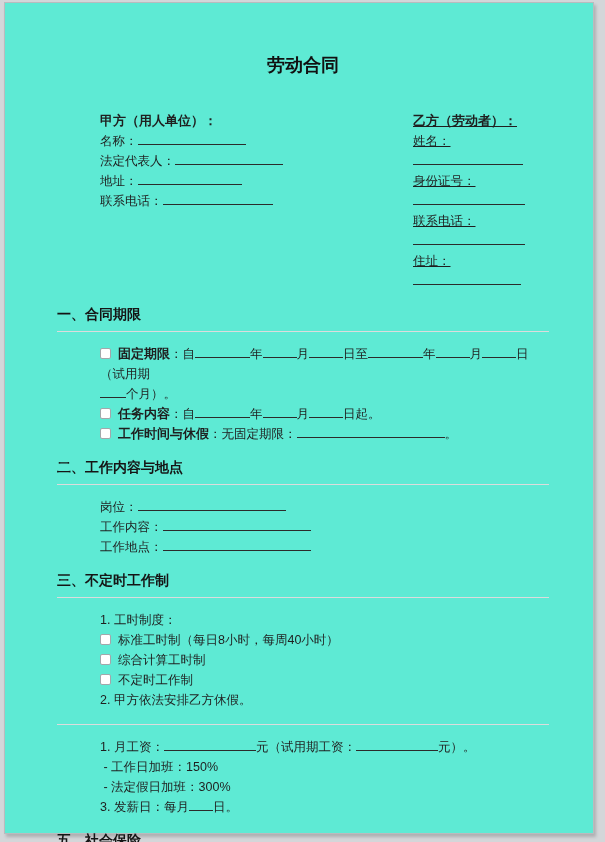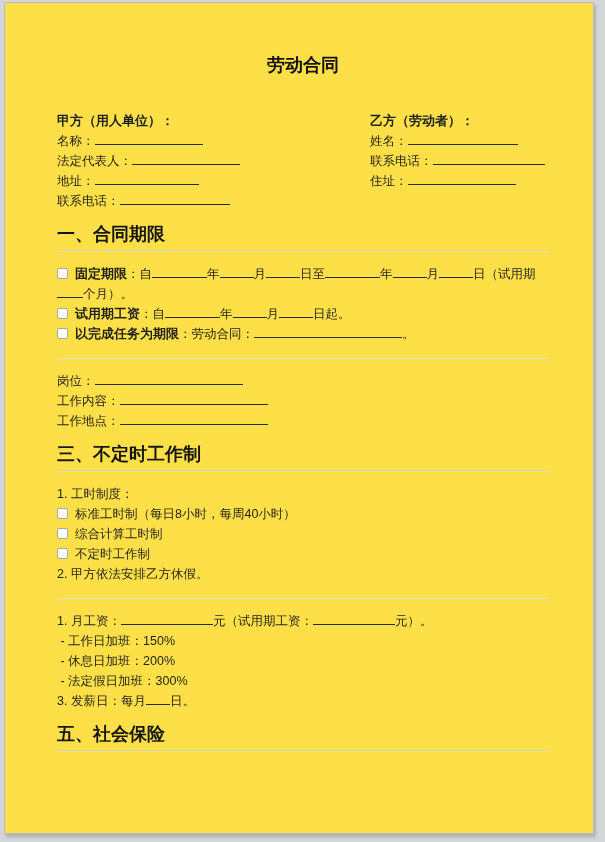--- a/index.html
+++ b/index.html
@@ -7,46 +7,47 @@
     width: 605px; height: 842px;
     background: #d4d6d9;
     overflow: hidden;
     font-family: "Liberation Sans", "DejaVu Sans", sans-serif;
   }
   .page {
     position: absolute;
     left: 4px; top: 2px;
     width: 590px; height: 832px;
     box-sizing: border-box;
-    background: #fde047;
+    background: #5eead4;
     border: 1px solid #b9bbbe;
     box-shadow: 2px 3px 3px rgba(0,0,0,0.18);
     padding: 50px 44px 0 52px;
     color: #1f1f1f;
     font-size: 12.5px;
   }
   .doc-title {
     font-size: 18px;
     font-weight: 700;
     text-align: center;
     line-height: 24px;
     color: #111;
   }
   .parties { display: flex; margin-top: 34px; }
   .party-col-a { flex: 0 0 313px; }
-  .party-col-b { flex: 1; }
+  .party-col-b { flex: 1; text-decoration: underline; }
   .line {
     line-height: 20px;
     min-height: 20px;
     white-space: pre-wrap;
+    margin-left: 43px;
   }
   .bold { font-weight: 700; font-size: 13px; }
   .section { margin-top: 14px; }
   .sec-head {
-    font-size: 18px;
+    font-size: 14px;
     font-weight: 700;
     line-height: 18px;
     color: #151515;
   }
   .divider {
     border-top: 1px solid #dcdcdc;
     margin-top: 8px;
     height: 0;
   }
   .sec-body { padding-top: 12px; }
@@ -76,37 +77,39 @@
     <div class="party-col-a">
         <div class="line"><span class="bold">甲方（用人单位）：</span></div>
         <div class="line"><span>名称：</span><span class="blank" style="width: 108px;"></span></div>
         <div class="line"><span>法定代表人：</span><span class="blank" style="width: 108px;"></span></div>
         <div class="line"><span>地址：</span><span class="blank" style="width: 104px;"></span></div>
         <div class="line"><span>联系电话：</span><span class="blank" style="width: 110px;"></span></div>
       </div>
     <div class="party-col-b">
         <div class="line"><span class="bold">乙方（劳动者）：</span></div>
         <div class="line"><span>姓名：</span><span class="blank" style="width: 110px;"></span></div>
+        <div class="line"><span>身份证号：</span><span class="blank" style="width: 112px;"></span></div>
         <div class="line"><span>联系电话：</span><span class="blank" style="width: 112px;"></span></div>
         <div class="line"><span>住址：</span><span class="blank" style="width: 108px;"></span></div>
       </div>
   </div>
 
   <div class="section">
     <div class="sec-head">一、合同期限</div>
     <div class="divider"></div>
     <div class="sec-body">
         <div class="line"><span class="cb"></span><span class="bold">固定期限</span><span>：自</span><span class="blank" style="width: 55px;"></span><span>年</span><span class="blank" style="width: 34px;"></span><span>月</span><span class="blank" style="width: 34px;"></span><span>日至</span><span class="blank" style="width: 55px;"></span><span>年</span><span class="blank" style="width: 34px;"></span><span>月</span><span class="blank" style="width: 34px;"></span><span>日（试用期</span></div>
         <div class="line"><span class="blank" style="width: 26px;"></span><span>个月）。</span></div>
-        <div class="line"><span class="cb"></span><span class="bold">试用期工资</span><span>：自</span><span class="blank" style="width: 55px;"></span><span>年</span><span class="blank" style="width: 34px;"></span><span>月</span><span class="blank" style="width: 34px;"></span><span>日起。</span></div>
-        <div class="line"><span class="cb"></span><span class="bold">以完成任务为期限</span><span>：劳动合同：</span><span class="blank" style="width: 148px;"></span><span>。</span></div>
+        <div class="line"><span class="cb"></span><span class="bold">任务内容</span><span>：自</span><span class="blank" style="width: 55px;"></span><span>年</span><span class="blank" style="width: 34px;"></span><span>月</span><span class="blank" style="width: 34px;"></span><span>日起。</span></div>
+        <div class="line"><span class="cb"></span><span class="bold">工作时间与休假</span><span>：无固定期限：</span><span class="blank" style="width: 148px;"></span><span>。</span></div>
       </div>
   </div>
 
   <div class="section">
+    <div class="sec-head">二、工作内容与地点</div>
     <div class="divider"></div>
     <div class="sec-body">
         <div class="line"><span>岗位：</span><span class="blank" style="width: 148px;"></span></div>
         <div class="line"><span>工作内容：</span><span class="blank" style="width: 148px;"></span></div>
         <div class="line"><span>工作地点：</span><span class="blank" style="width: 148px;"></span></div>
       </div>
   </div>
 
   <div class="section">
     <div class="sec-head">三、不定时工作制</div>
@@ -118,21 +121,20 @@
         <div class="line"><span class="cb"></span><span>不定时工作制</span></div>
         <div class="line"><span>2. 甲方依法安排乙方休假。</span></div>
       </div>
   </div>
 
   <div class="section">
     <div class="divider"></div>
     <div class="sec-body">
         <div class="line"><span>1. 月工资：</span><span class="blank" style="width: 92px;"></span><span>元（试用期工资：</span><span class="blank" style="width: 82px;"></span><span>元）。</span></div>
         <div class="line"><span> - 工作日加班：150%</span></div>
-        <div class="line"><span> - 休息日加班：200%</span></div>
         <div class="line"><span> - 法定假日加班：300%</span></div>
         <div class="line"><span>3. 发薪日：每月</span><span class="blank" style="width: 24px;"></span><span>日。</span></div>
       </div>
   </div>
 
   <div class="section">
     <div class="sec-head">五、社会保险</div>
     <div class="divider"></div>
     <div class="sec-body"></div>
   </div>

